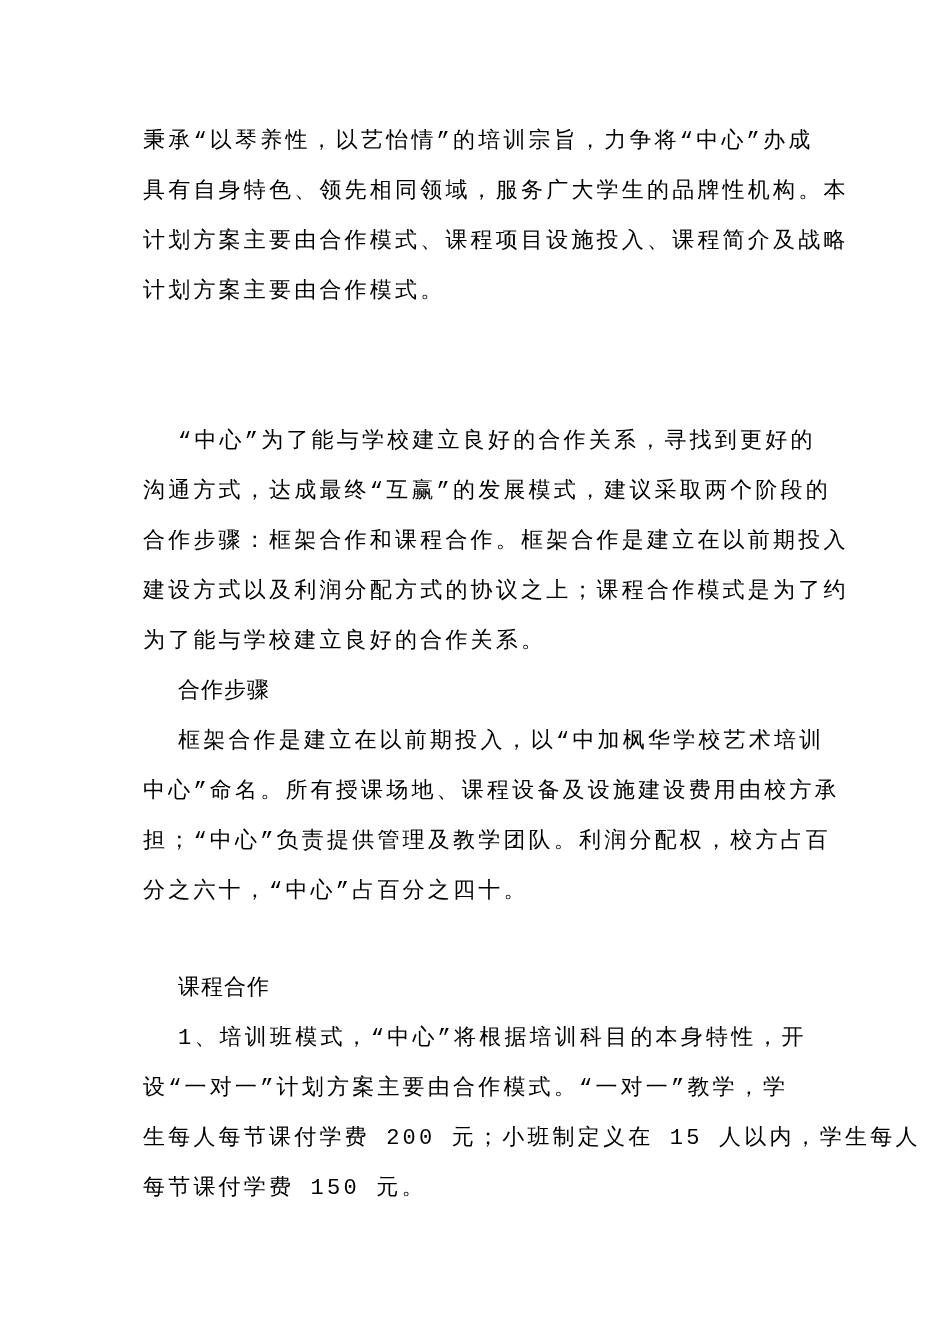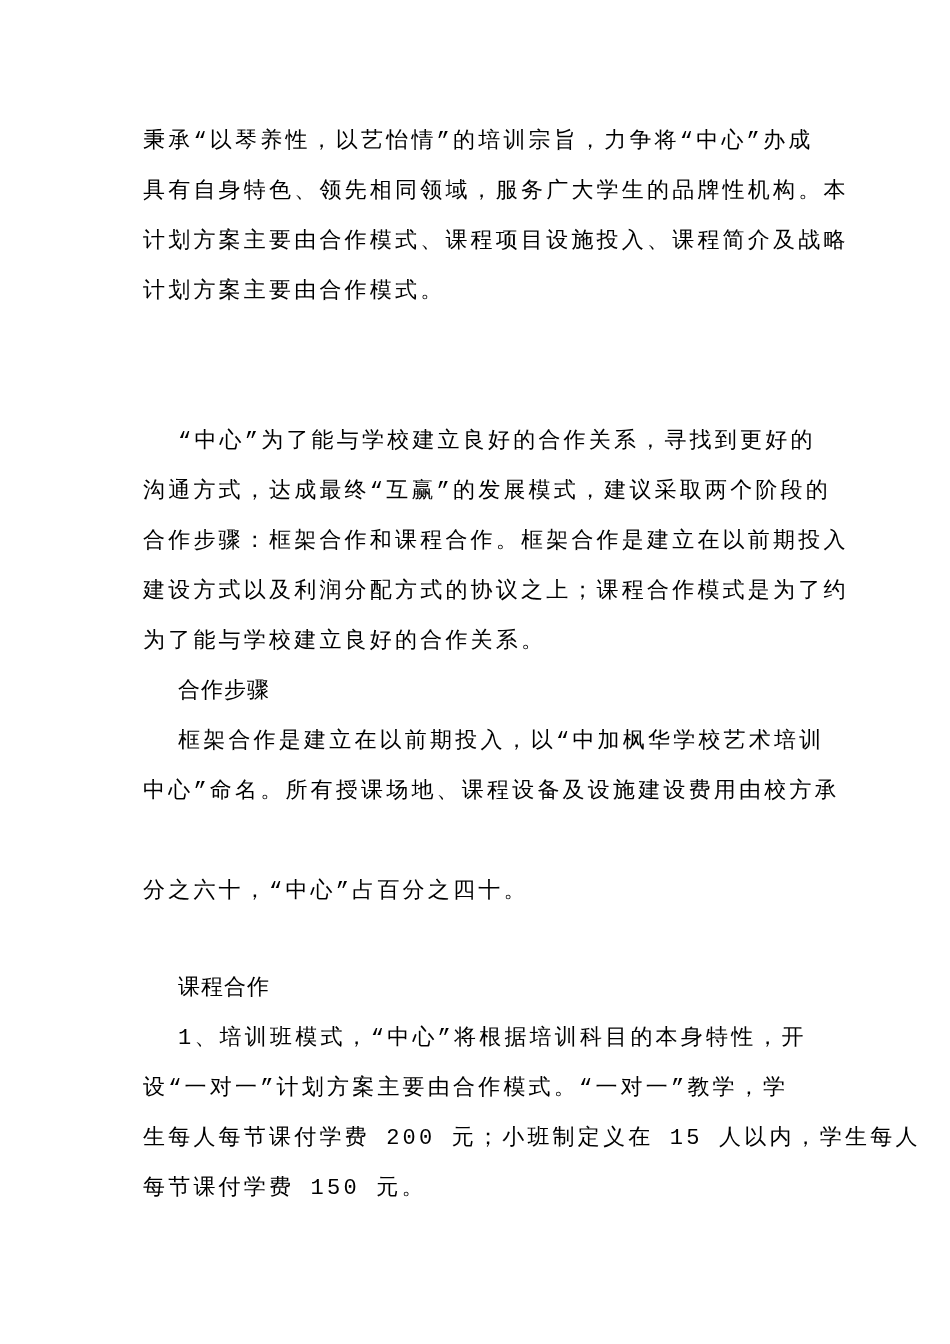--- a/index.html
+++ b/index.html
@@ -48,20 +48,21 @@
 
   <div class="line indent" style="top:428px">“中心”为了能与学校建立良好的合作关系，寻找到更好的</div>
   <div class="line" style="top:478px">沟通方式，达成最终“互赢”的发展模式，建议采取两个阶段的</div>
   <div class="line" style="top:528px">合作步骤：框架合作和课程合作。框架合作是建立在以前期投入</div>
   <div class="line" style="top:578px">建设方式以及利润分配方式的协议之上；课程合作模式是为了约</div>
   <div class="line" style="top:628px">为了能与学校建立良好的合作关系。</div>
 
   <div class="line indent heading" style="top:678px">合作步骤</div>
   <div class="line indent" style="top:728px">框架合作是建立在以前期投入，以“中加枫华学校艺术培训</div>
   <div class="line" style="top:778px">中心”命名。所有授课场地、课程设备及设施建设费用由校方承</div>
+  <div class="line" style="top:828px">担；“中心”负责提供管理及教学团队。利润分配权，校方占百</div>
   <div class="line" style="top:878px">分之六十，“中心”占百分之四十。</div>
 
   <div class="line indent heading" style="top:975px">课程合作</div>
   <div class="line indent" style="top:1025px">1、培训班模式，“中心”将根据培训科目的本身特性，开</div>
   <div class="line" style="top:1075px">设“一对一”计划方案主要由合作模式。“一对一”教学，学</div>
   <div class="line" style="top:1125px">生每人每节课付学费 200 元；小班制定义在 15 人以内，学生每人</div>
   <div class="line" style="top:1175px">每节课付学费 150 元。</div>
 
 </div>
 

